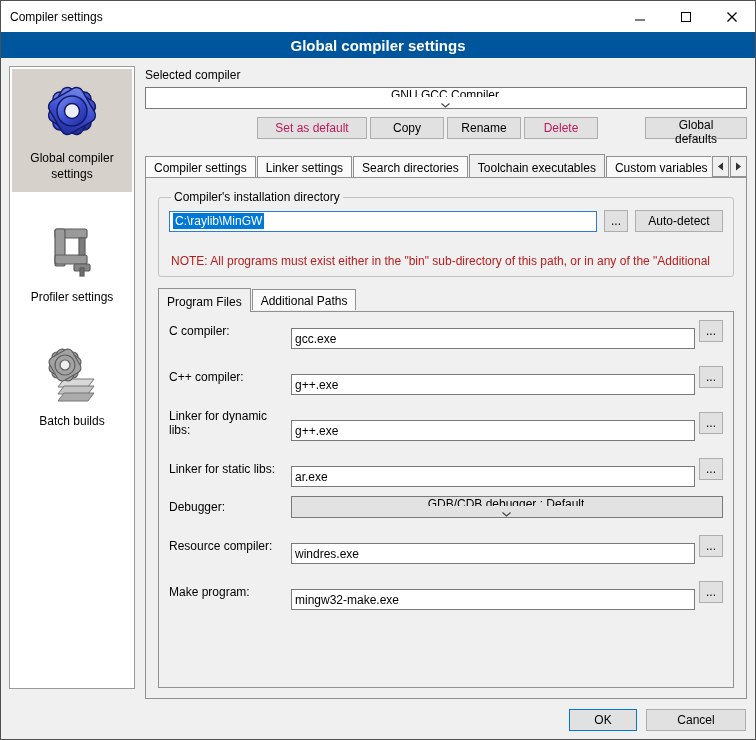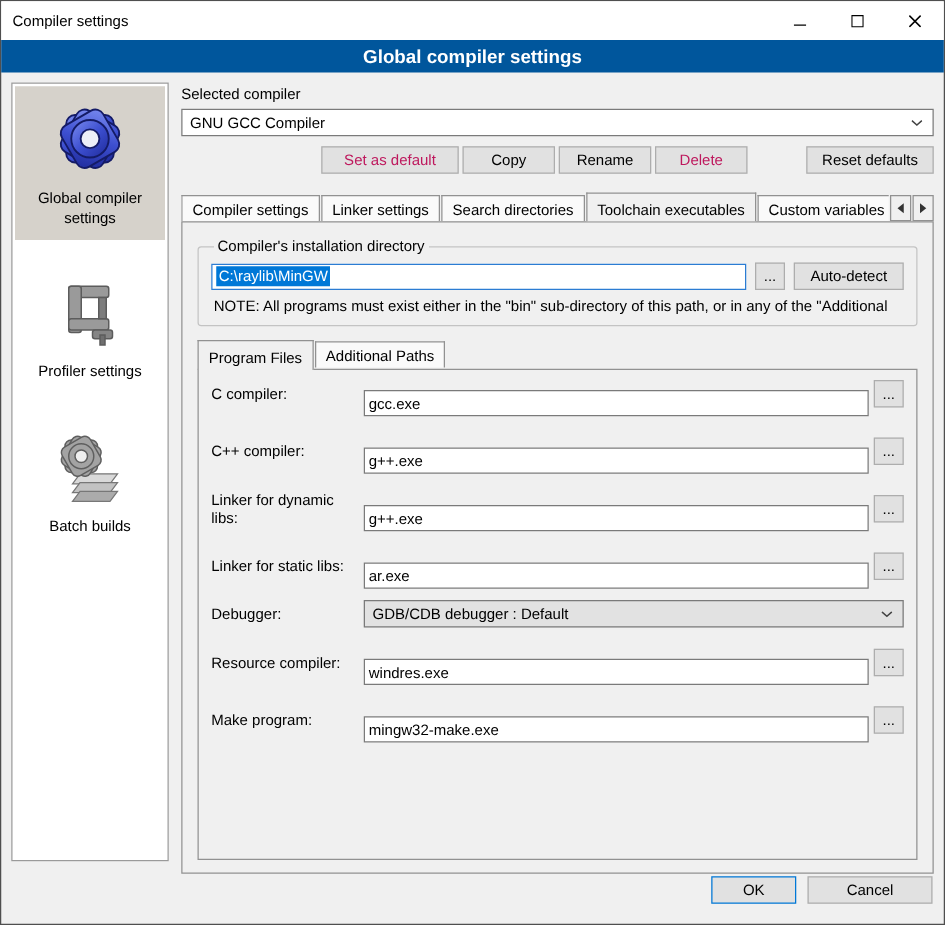--- a/index.html
+++ b/index.html
@@ -22,21 +22,21 @@
   .sidebar { width: 126px; flex: none; background: #fff; border: 1px solid #9a9a9a; display: flex; flex-direction: column; padding: 2px; margin-bottom: 12px; overflow: hidden; }
   .side-item { display: flex; flex-direction: column; align-items: center; padding: 10px 4px; text-align: center; }
   .side-item.selected { background: #d6d2cb; }
   .side-item + .side-item { margin-top: 16px; }
   .side-icon { width: 64px; height: 64px; display: block; }
   .side-label { margin-top: 8px; line-height: 1.3; }
 
   
   .main { flex: 1; display: flex; flex-direction: column; min-width: 0; margin-bottom: 0; }
   .section-label { margin: 2px 0 5px; }
-  .combobox { height: 22px; border: 1px solid #7a7a7a; background: #fff; display: flex; align-items: center; padding: 0 8px 0 6px; gap: 6px; }
+  .combobox { height: 22px; border: 1px solid #7a7a7a; background: #fff; display: flex; align-items: center; padding: 0 8px 0 6px; gap: 6px; flex-direction: column; }
   .combobox .cb-text { flex: 1; white-space: nowrap; overflow: hidden; }
   .combobox.gray { background: #e2e2e2; }
 
   .btn { font-family: inherit; font-size: 12px; height: 22px; border: 1px solid #adadad; background: #e1e1e1; padding: 0 10px; cursor: default; }
   .btn.disabled { color: #be185d; }
   .btn-row { display: flex; margin: 8px 0 14px; gap: 3px; }
   .btn-row .first { margin-left: 112px; width: 110px; }
   .btn-row .w74 { width: 74px; }
   .btn-row .last { margin-left: auto; width: 102px; }
 
@@ -51,31 +51,31 @@
   .tabpanel { border: 1px solid #919191; flex: 1; padding: 12px 12px 10px; display: flex; flex-direction: column; min-height: 0; background: #f0f0f0; margin-bottom: 2px; }
 
   .groupbox { border: 1px solid #c3c3c3; border-radius: 3px; padding: 4px 10px 8px; flex: none; }
   .groupbox legend { padding: 0 3px; margin-left: 2px; }
   .dir-row { display: flex; gap: 7px; align-items: center; margin-top: 2px; }
   .textinput { height: 21px; border: 1px solid #7a7a7a; background: #fff; display: flex; align-items: center; padding: 0 3px; overflow: hidden; white-space: nowrap; }
   .dir-input { flex: 1; border-color: #2b7cd3; }
   .sel { background: #0078d7; color: #fff; padding: 1px 2px; }
   .dots { width: 24px; padding: 0; flex: none; height: 22px; }
   .autodetect { width: 88px; flex: none; padding: 0; }
-  .note { color: #000000; margin: 6px 2px 0; white-space: nowrap; overflow: hidden; }
+  .note { color: #b91c1c; margin: 22px 2px 0; white-space: nowrap; overflow: hidden; }
 
   .subtabbar { display: flex; align-items: center; height: 24px; margin-top: 10px; flex: none; }
   .subpanel { border: 1px solid #919191; flex: 1; padding: 0 10px 0; min-height: 0; background: #f0f0f0; }
   .frow { display: flex; align-items: center; margin-bottom: 9px; }
   .flabel { width: 122px; flex: none; }
   .frow .textinput { flex: 1; margin-top: 16px; }
   .frow .combobox { flex: 1; }
   .frow .dots { margin-left: 4px; }
 
-  .footer { flex: none; height: 38px; display: flex; justify-content: flex-end; gap: 9px; padding: 0 9px; }
+  .footer { flex: none; height: 38px; display: flex; align-items: center; justify-content: flex-end; gap: 9px; padding: 0 9px; }
   .btn.ok { width: 68px; border-color: #0078d7; }
   .btn.cancel { width: 100px; }
   .chevron { flex: none; display: flex; }
 </style>
 </head>
 <body>
 
 <div class="window">
 
   <div class="titlebar">
@@ -171,21 +171,21 @@
               <polyline points="0.5,0.5 4.5,4 8.5,0.5" fill="none" stroke="#444" stroke-width="1.2"></polyline>
             </svg>
         </span>
       </div>
 
       <div class="btn-row">
         <button class="btn first disabled" disabled="">Set as default</button>
         <button class="btn w74">Copy</button>
         <button class="btn w74">Rename</button>
         <button class="btn w74 disabled" disabled="">Delete</button>
-        <button class="btn last">Reset defaults</button>
+        <button class="btn last">Global defaults</button>
       </div>
 
       <div class="tabbar">
         <div class="tabstrip">
           <div class="tab">Compiler settings</div>
           <div class="tab">Linker settings</div>
           <div class="tab">Search directories</div>
           <div class="tab active">Toolchain executables</div>
           <div class="tab">Custom variables</div>
 

